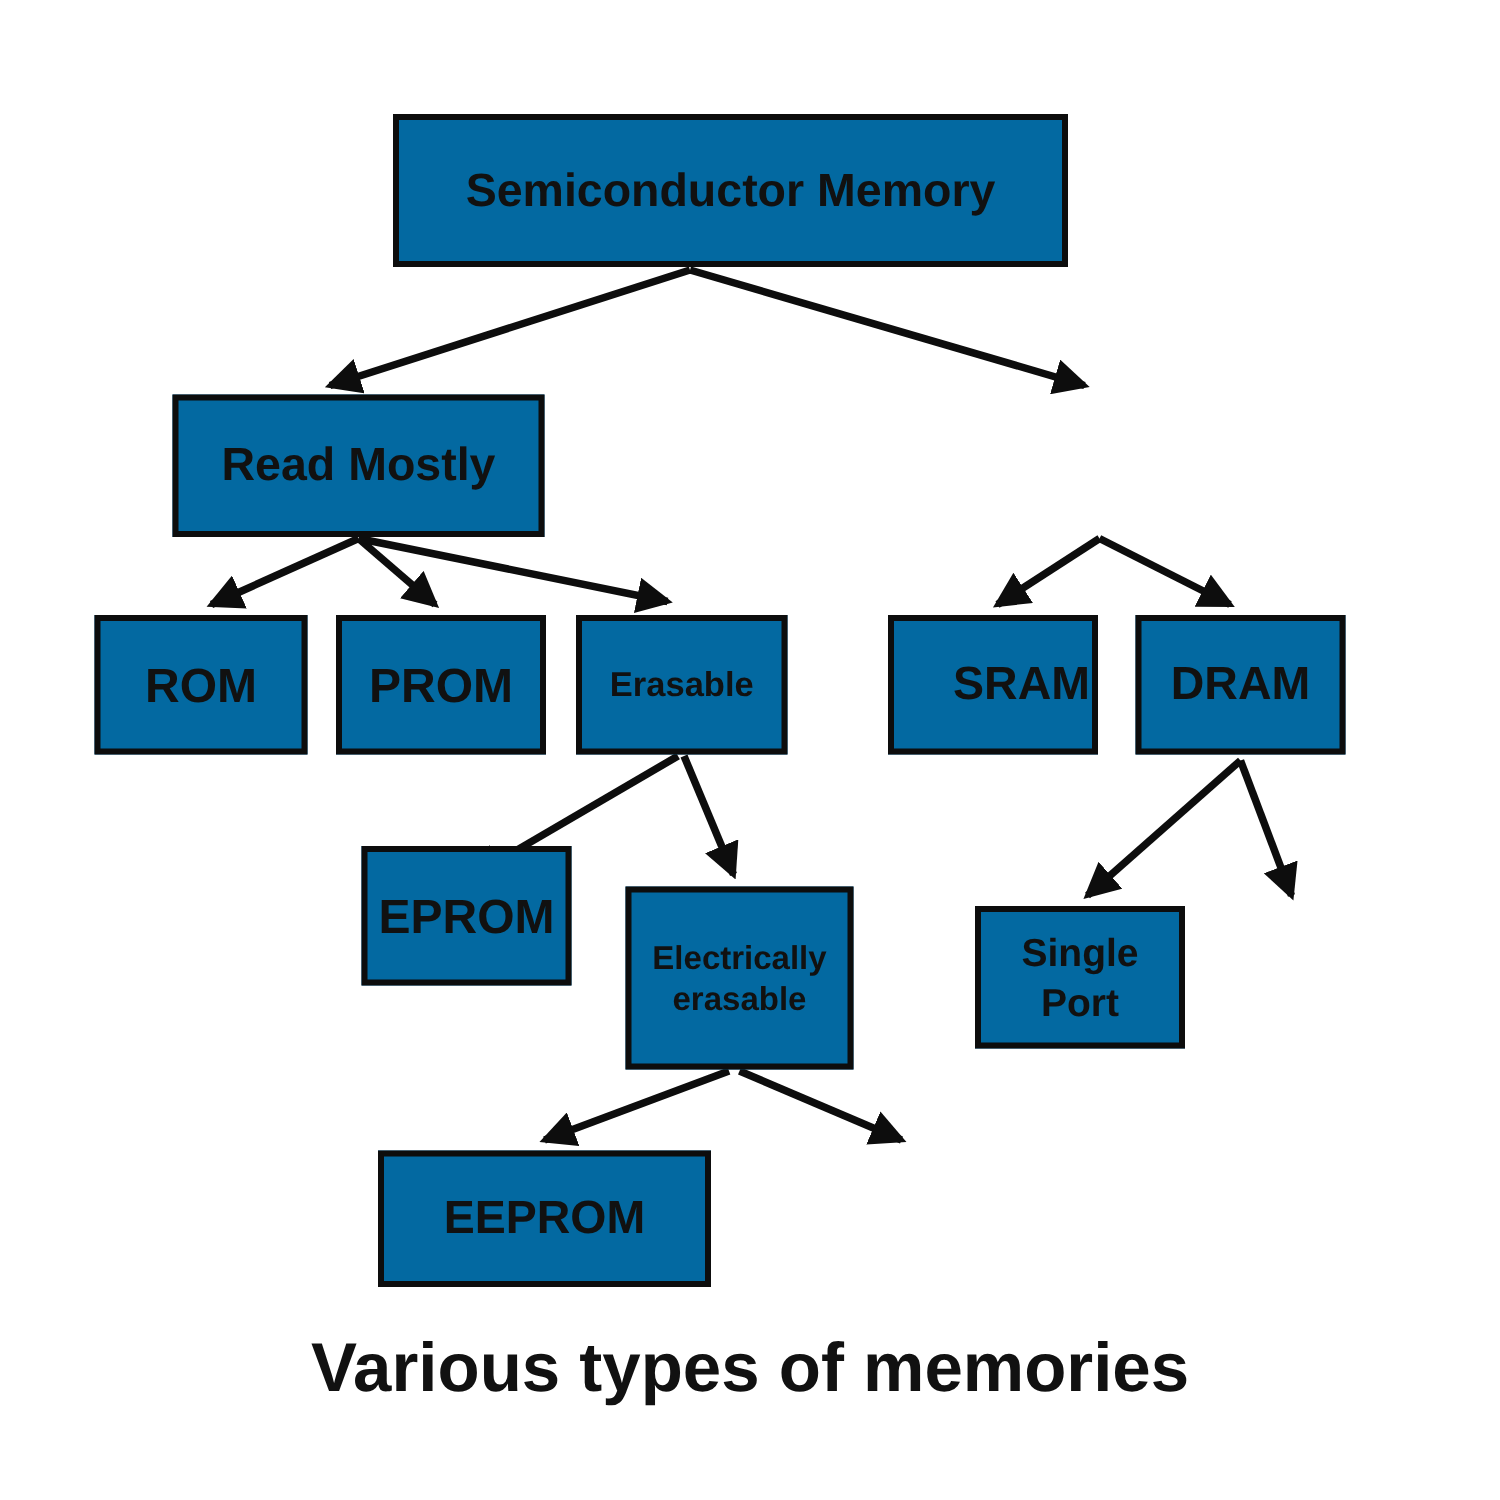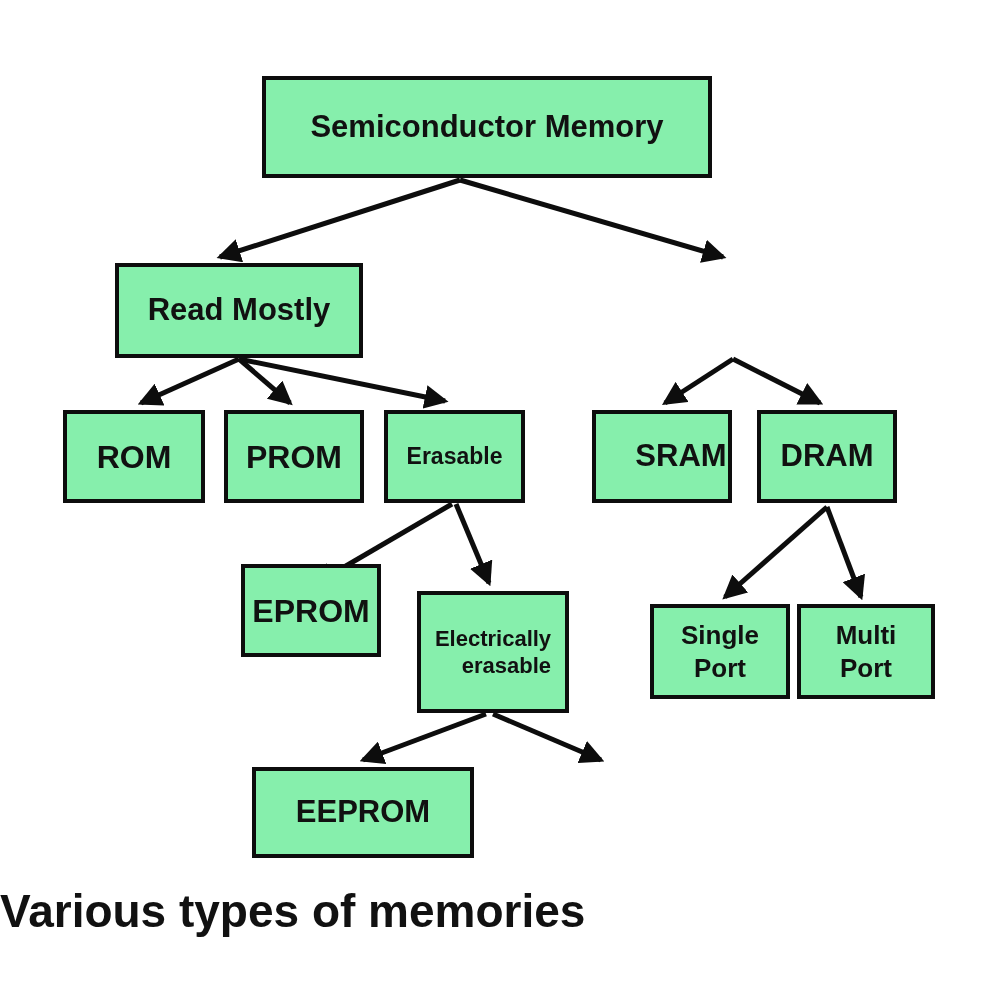--- a/index.html
+++ b/index.html
@@ -16,21 +16,21 @@
     overflow: hidden;
   }
   .edges-layer {
     position: absolute;
     left: 0; top: 0;
     width: 1000px; height: 1000px;
     pointer-events: none;
   }
   .node {
     position: absolute;
-    background: #86efac;
+    background: #0369a1;
     border: 4px solid #0d0d0d;
     box-sizing: border-box;
     display: flex;
     align-items: center;
     justify-content: center;
     text-align: center;
     color: #111111;
     font-weight: bold;
     line-height: 1.25;
     padding: 2px 6px;
@@ -38,30 +38,30 @@
   
   .n-semiconductor { left: 262px; top:  76px; width: 450px; height: 102px; font-size: 31px; }
   .n-read-mostly   { left: 115px; top: 263px; width: 248px; height:  95px; font-size: 31px; }
   .n-read-write    { left: 610px; top: 263px; width: 248px; height:  95px; font-size: 31px; }
   .n-rom           { left:  63px; top: 410px; width: 142px; height:  93px; font-size: 32px; }
   .n-prom          { left: 224px; top: 410px; width: 140px; height:  93px; font-size: 32px; }
   .n-erasable      { left: 384px; top: 410px; width: 141px; height:  93px; font-size: 23px; }
   .n-sram          { left: 592px; top: 410px; width: 140px; height:  93px; font-size: 31px; padding-left: 44px; }
   .n-dram          { left: 757px; top: 410px; width: 140px; height:  93px; font-size: 31px; }
   .n-eprom         { left: 241px; top: 564px; width: 140px; height:  93px; font-size: 32px; }
-  .n-elec-erasable { left: 417px; top: 591px; width: 152px; height: 122px; font-size: 22px; padding: 2px 18px; text-align: right; }
+  .n-elec-erasable { left: 417px; top: 591px; width: 152px; height: 122px; font-size: 22px; padding: 2px 18px; }
   .n-single-port   { left: 650px; top: 604px; width: 140px; height:  95px; font-size: 26px; padding: 2px 6px; }
   .n-multi-port    { left: 797px; top: 604px; width: 138px; height:  95px; font-size: 26px; padding: 2px 26px; }
   .n-eeprom        { left: 252px; top: 767px; width: 222px; height:  91px; font-size: 31px; }
   .n-nvram         { left: 510px; top: 767px; width: 245px; height:  91px; font-size: 31px; }
   .caption {
     position: absolute;
     left: 0; top: 884px;
     width: 1000px;
-    text-align: left;
+    text-align: center;
     font-size: 46px;
     font-weight: bold;
     color: #111111;
   }
 </style>
 </head>
 <body>
 
 <div class="canvas">
 
@@ -102,20 +102,19 @@
   <div class="node n-sram">SRAM</div>
 
   <div class="node n-dram">DRAM</div>
 
   <div class="node n-eprom">EPROM</div>
 
   <div class="node n-elec-erasable">Electrically erasable</div>
 
   <div class="node n-single-port">Single Port</div>
 
-  <div class="node n-multi-port">Multi Port</div>
 
   <div class="node n-eeprom">EEPROM</div>
 
 
   <div class="caption">Various types of memories</div>
 
 </div>
 
 </body></html>

